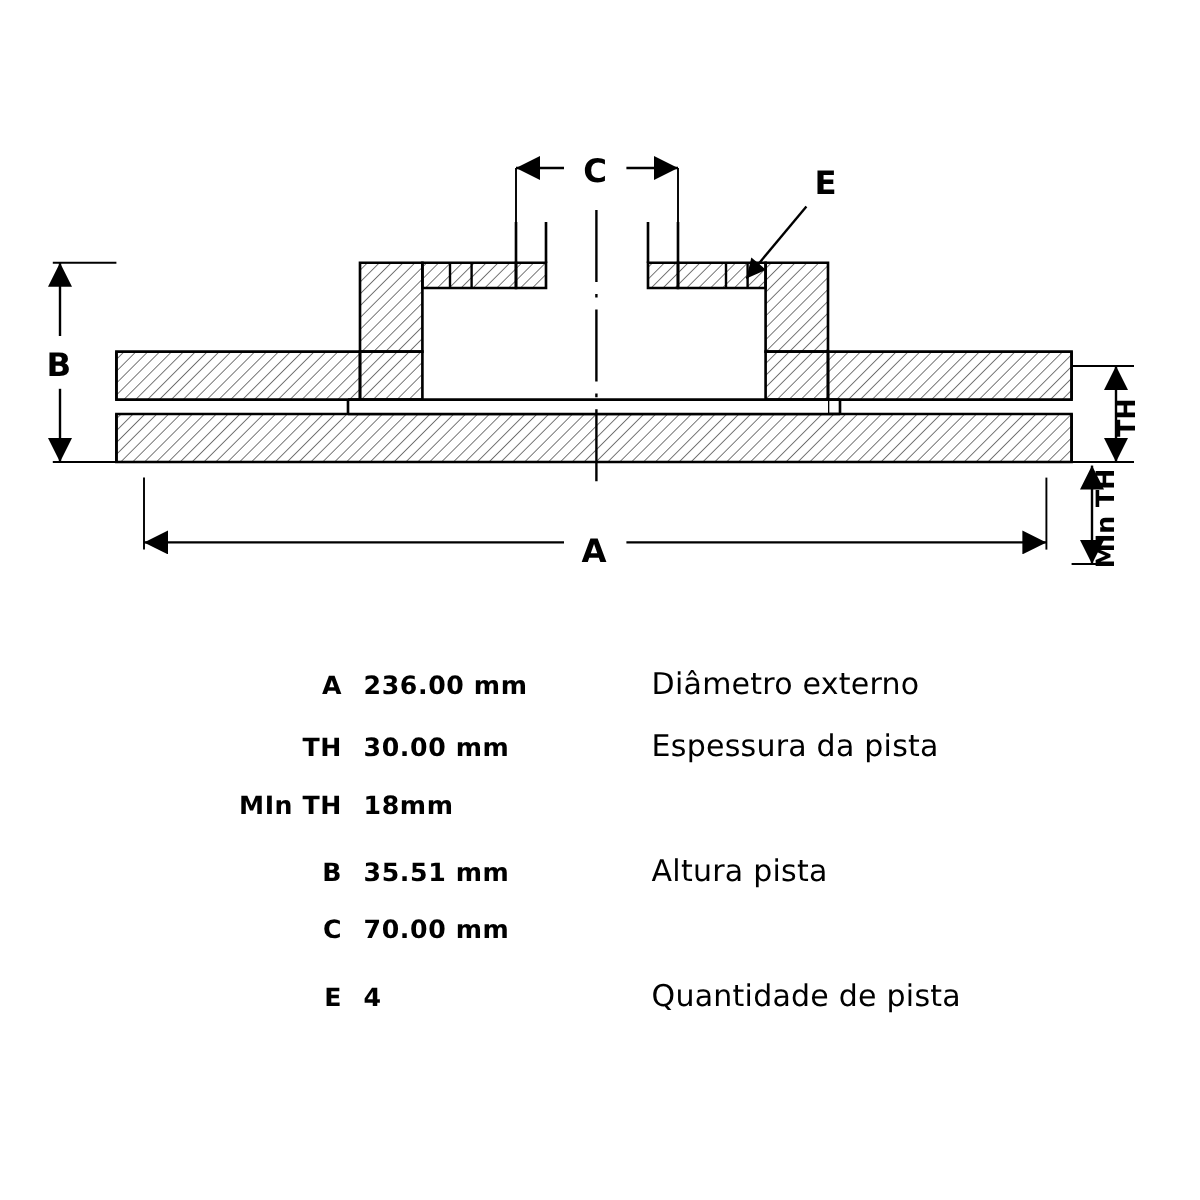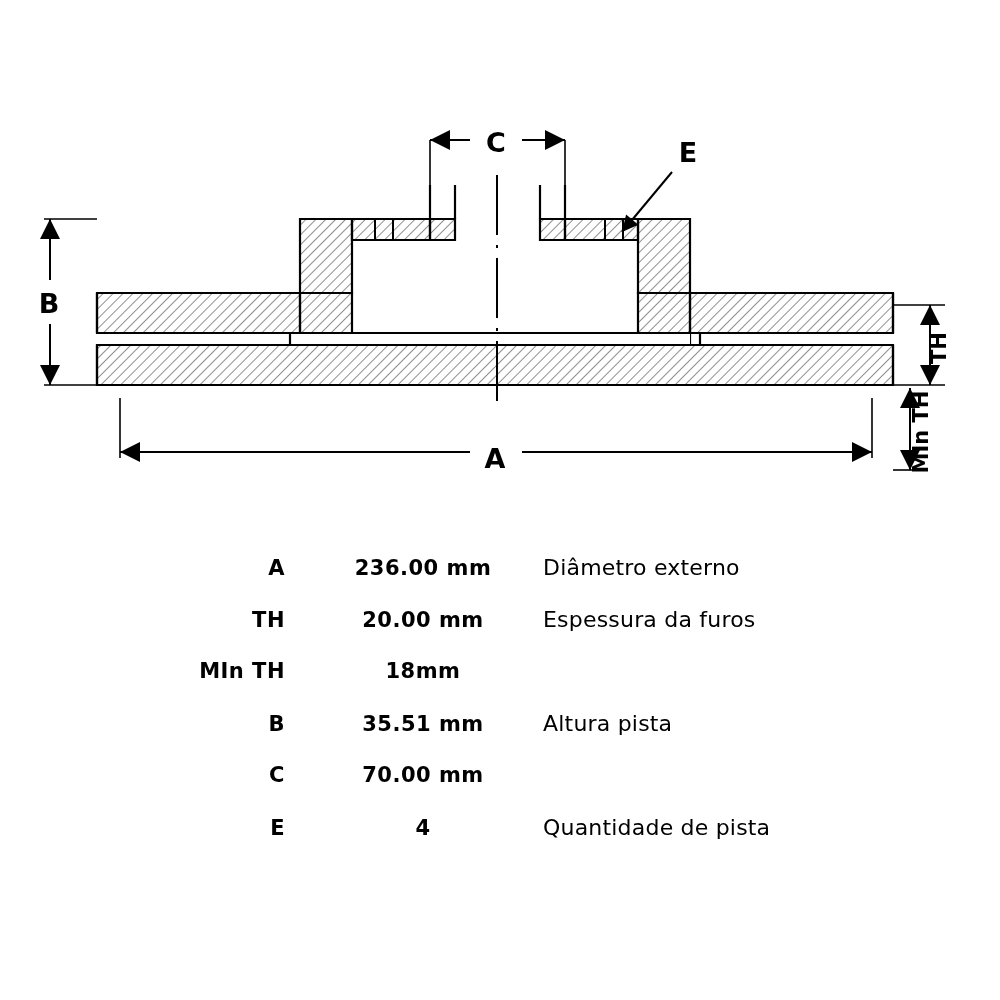--- a/index.html
+++ b/index.html
@@ -44,29 +44,29 @@
   .spec-sym {
     width: 285px;
     text-align: right;
     padding-right: 18px;
     font-size: 21px;
     font-weight: bold;
     letter-spacing: 0.5px;
   }
   .spec-val {
     width: 240px;
-    text-align: center;
+    text-align: left;
     font-size: 21px;
     font-weight: bold;
     letter-spacing: 0.5px;
   }
   .spec-desc {
     flex: 1;
     text-align: left;
-    font-size: 22px;
+    font-size: 25px;
     letter-spacing: 0.2px;
   }
   .dim-label {
     font-family: "DejaVu Sans", sans-serif;
     font-size: 27px;
     font-weight: bold;
   }
   .dim-label-small {
     font-family: "DejaVu Sans", sans-serif;
     font-size: 21px;
@@ -187,22 +187,22 @@
   </div>
 
   <div class="spec-table">
     <div class="spec-row">
       <div class="spec-sym">A</div>
       <div class="spec-val">236.00 mm</div>
       <div class="spec-desc">Diâmetro externo</div>
     </div>
     <div class="spec-row">
       <div class="spec-sym">TH</div>
-      <div class="spec-val">20.00 mm</div>
-      <div class="spec-desc">Espessura da furos</div>
+      <div class="spec-val">30.00 mm</div>
+      <div class="spec-desc">Espessura da pista</div>
     </div>
     <div class="spec-row">
       <div class="spec-sym">MIn TH</div>
       <div class="spec-val">18mm</div>
     </div>
     <div class="spec-row">
       <div class="spec-sym">B</div>
       <div class="spec-val">35.51 mm</div>
       <div class="spec-desc">Altura pista</div>
     </div>

